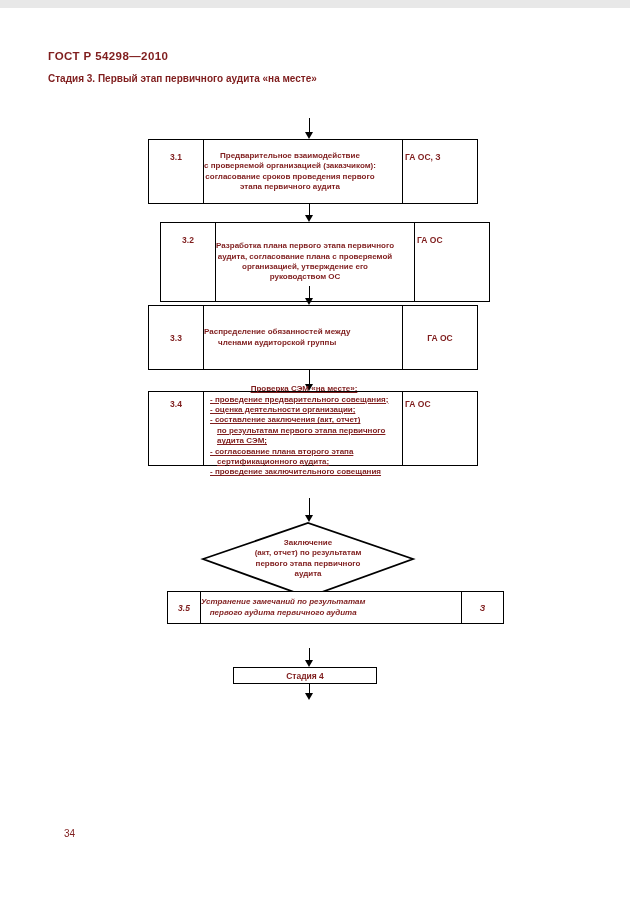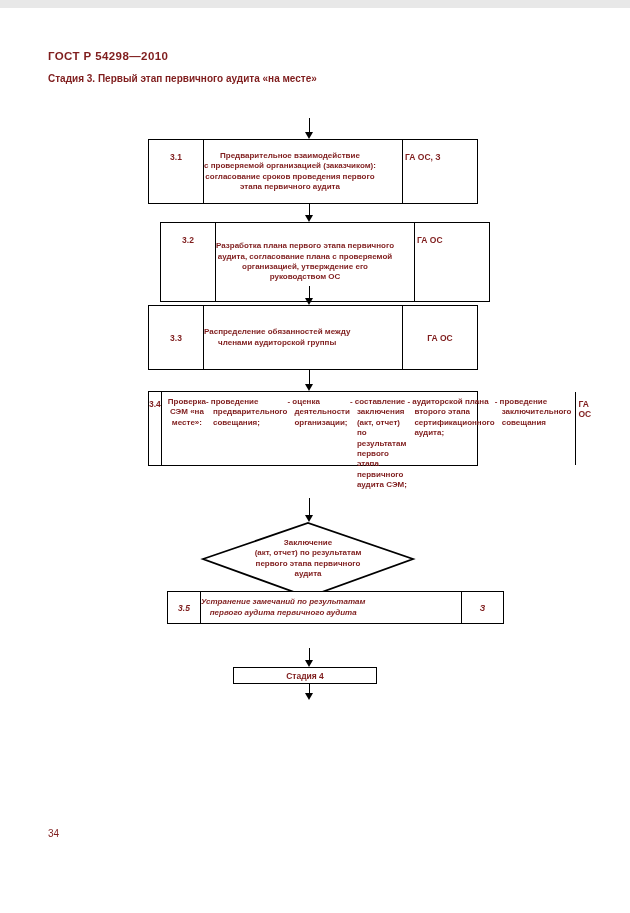--- a/index.html
+++ b/index.html
@@ -3,40 +3,40 @@
 <meta charset="utf-8">
 <style>
   html,body { margin:0; padding:0; background:#e8e8e8; }
   #page {
     position:relative; width:630px; height:913px; margin:8px auto;
     background:#ffffff; font-family:"Liberation Sans", sans-serif; color:#7f1d1d;
     overflow:hidden;
   }
   .doc-code  { position:absolute; left:48px; top:42px; font-size:11.5px; font-weight:bold; letter-spacing:0.4px; }
   .stage-title { position:absolute; left:48px; top:65px; font-size:10px; font-weight:bold; }
-  .page-num  { position:absolute; left:48px; top:820px; font-size:10px; }
+  .page-num  { position:absolute; left:64px; top:820px; font-size:10px; }
 
   
   .step { position:absolute; display:flex; border:1.8px solid #000; background:#fff; box-sizing:border-box; font-weight:bold; }
   .s1 { left:148px; top:131px; width:330px; height:65px; }
   .s2 { left:160px; top:214px; width:330px; height:80px; }
   .s3 { left:148px; top:297px; width:330px; height:65px; }
   .s4 { left:148px; top:383px; width:330px; height:75px; }
   .s5 { left:167px; top:583px; width:337px; height:33px;font-style:italic; }
   .cell { box-sizing:border-box; }
   .num   { width:55px; border-right:1.8px solid #000; text-align:center; font-size:8.5px; }
   .actor { width:75px; border-left:1.8px solid #000; font-size:8.5px; padding-left:2px; padding-right:2px; }
   .s5 .num { width:33px; }
   .s5 .actor { width:42px; }
   .pt  { padding-top:12px; }
   .pt8 { padding-top:7px; }
   .vc  { display:flex; align-items:center; justify-content:center; }
   .body { flex:1; display:flex; align-items:center; font-size:8px; line-height:1.3; }
   .pre { white-space:pre-line; text-align:center; }
-  .s4 .body { flex-direction:row; align-items:stretch; justify-content:space-between; padding:5px 4px 0 6px; }
+  .s4 .body { flex-direction:column; align-items:stretch; justify-content:center; padding:5px 4px 0 6px;text-decoration:underline; }
   .s4title { text-align:center; }
   .bullet { padding-left:7px; text-indent:-7px; white-space:pre-line; text-align:left; }
 
   
   .varrow { position:absolute; width:9px; }
   .varrow i { display:block; }
   .varrow .line { position:absolute; left:3.7px; top:0; width:1.6px; height:calc(100% - 5px); background:#000; }
   .varrow .head { position:absolute; left:0; bottom:0; width:0; height:0;
                   border-left:4.5px solid transparent; border-right:4.5px solid transparent; border-top:7px solid #000; }
 
@@ -110,21 +110,21 @@
 
   <div class="step s4">
     <div class="cell num pt8">3.4</div>
     <div class="cell body">
       <div class="s4title">Проверка СЭМ «на месте»:</div>
       <div class="bullet">- проведение предварительного совещания;</div>
       <div class="bullet">- оценка деятельности организации;</div>
       <div class="bullet">- составление заключения (акт, отчет)
 по результатам первого этапа первичного
 аудита СЭМ;</div>
-      <div class="bullet">- аудиторской плана второго этапа
+      <div class="bullet">- согласование плана второго этапа
 сертификационного аудита;</div>
       <div class="bullet">- проведение заключительного совещания</div>
     </div>
     <div class="cell actor pt8">ГА ОС</div>
   </div>
 
   <div class="varrow" style="left:305px;top:490px;height:24px">
     <i class="line"></i>
       <i class="head"></i>
   </div>

